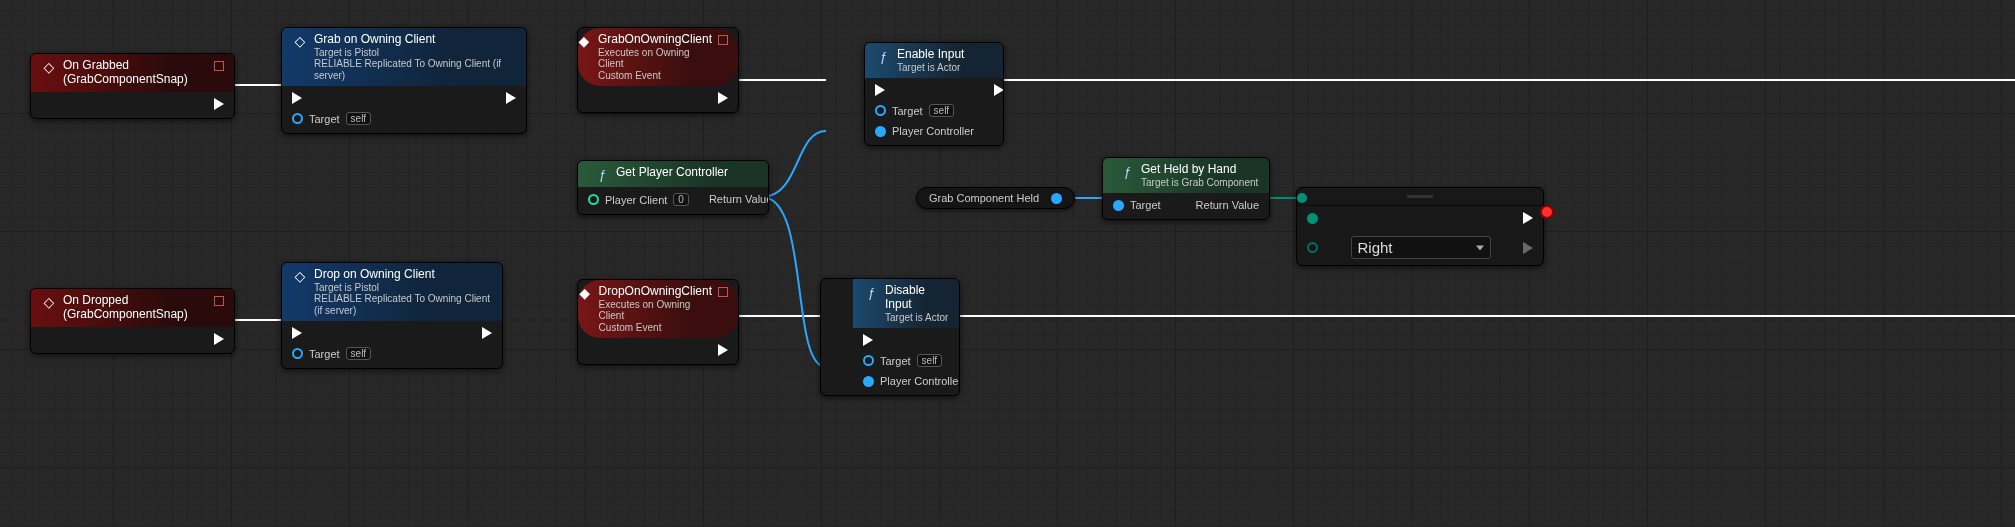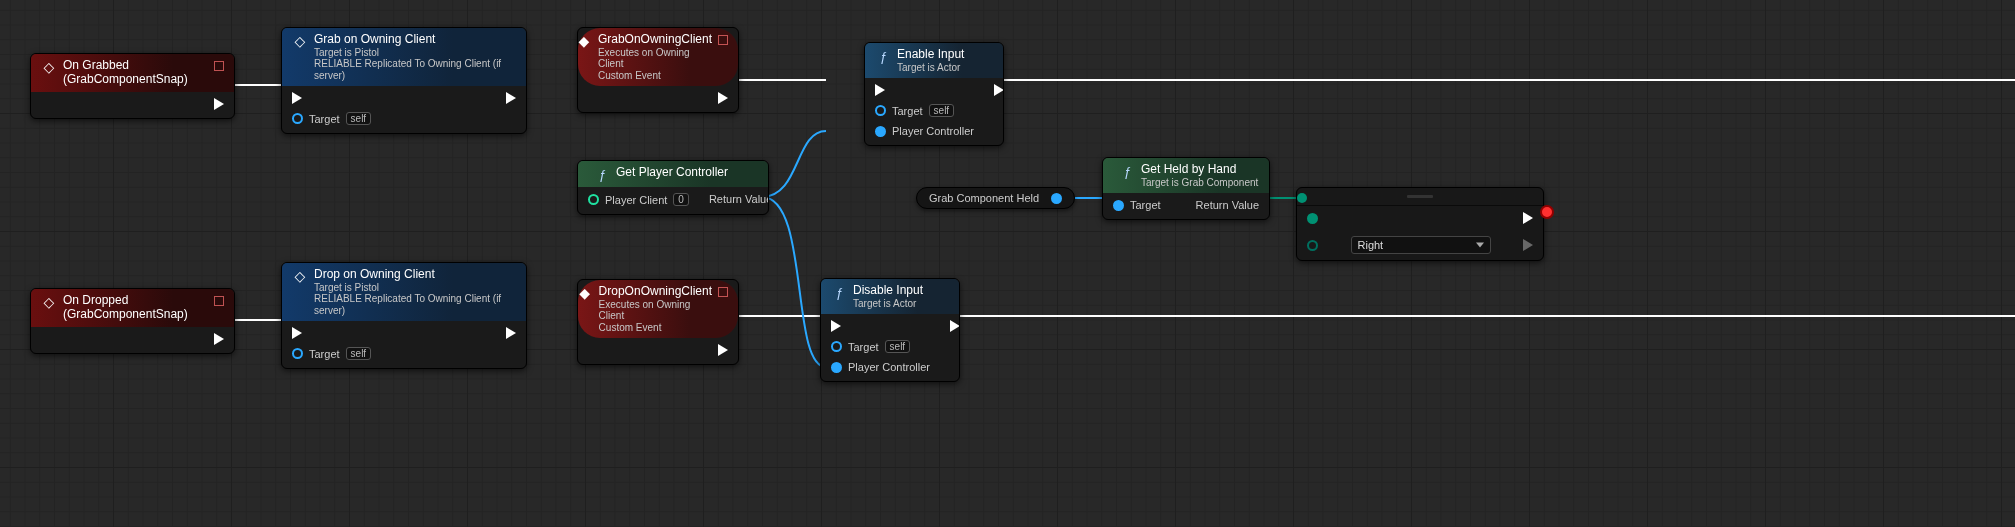--- a/index.html
+++ b/index.html
@@ -66,21 +66,21 @@
   .ev-icon.filled::before { content:"◆"; }
   .fn-icon::before { content:"ƒ"; font-size:13px; font-style:italic; color:#b8d8ff; }
   
   .varnode { position:absolute; background:#151515; border:1px solid #000; border-radius:14px; padding:4px 12px 4px 12px; display:flex; align-items:center; gap:8px; font-size:11px; box-shadow:0 2px 4px rgba(0,0,0,0.5);}
   .varnode .circ { margin-left:4px; }
   
   .snode { position:absolute; background:#181818; border:1px solid #000; border-radius:6px; box-shadow:0 2px 6px rgba(0,0,0,0.6); }
   .snode .grip { height:18px; display:flex; align-items:center; justify-content:center; gap:3px; border-bottom:1px solid #0a0a0a;}
   .snode .grip span { width:26px; height:3px; background:#333; border-radius:1px; display:block;}
   .snode .row { display:flex; align-items:center; justify-content:space-between; padding:6px 10px; gap:10px;}
-  .select { background:#111; border:1px solid #444; border-radius:3px; padding:2px 18px 2px 6px; font-size:11px; color:#ddd; position:relative; min-width:140px;}
+  .select { background:#111; border:1px solid #444; border-radius:3px; padding:2px 18px 2px 6px; font-size:15px; color:#ddd; position:relative; min-width:140px;}
   .select::after { content:""; position:absolute; right:6px; top:50%; width:0;height:0; border-left:4px solid transparent;border-right:4px solid transparent;border-top:5px solid #aaa; transform:translateY(-50%);}
   .err-circ { position:absolute; width:14px;height:14px; border-radius:50%; background:#ff3030; border:2px solid #8f0000;}
 </style>
 </head>
 <body>
 
 <svg class="wires">
 
   <path d="M 230 85 C 260 85 260 85 290 85" stroke="#fff" stroke-width="2" fill="none"></path>
   <path d="M 230 320 C 260 320 260 320 290 320" stroke="#fff" stroke-width="2" fill="none"></path>
@@ -156,21 +156,21 @@
       </span>
     </div>
     <div class="col right">
       <span class="pin out">
           <span class="exec out"></span>
         </span>
     </div>
   </div>
 </div>
 
-<div class="node" style="left:281px; top:262px; width:246px;">
+<div class="node" style="left:281px; top:262px; width:222px;">
   <div class="hdr g-blue">
     <span class="icon ev-icon"></span>
     <div class="ttl">
       <span class="t1">Drop on Owning Client</span>
       <span class="t2">Target is Pistol</span>
       <span class="t2">RELIABLE Replicated To Owning Client (if server)</span>
     </div>
   </div>
   <div class="body">
     <div class="col">
@@ -279,21 +279,21 @@
       </span>
     </div>
     <div class="col right">
       <span class="pin out">
           <span class="exec out"></span>
         </span>
     </div>
   </div>
 </div>
 
-<div class="node" style="left:820px; top:278px; width:140px;">
+<div class="node" style="left:820px; top:278px; width:140px;padding-left:32px;">
   <div class="hdr g-func">
     <span class="icon fn-icon"></span>
     <div class="ttl">
       <span class="t1">Disable Input</span>
       <span class="t2">Target is Actor</span>
     </div>
   </div>
   <div class="body">
     <div class="col">
       <span class="pin">

